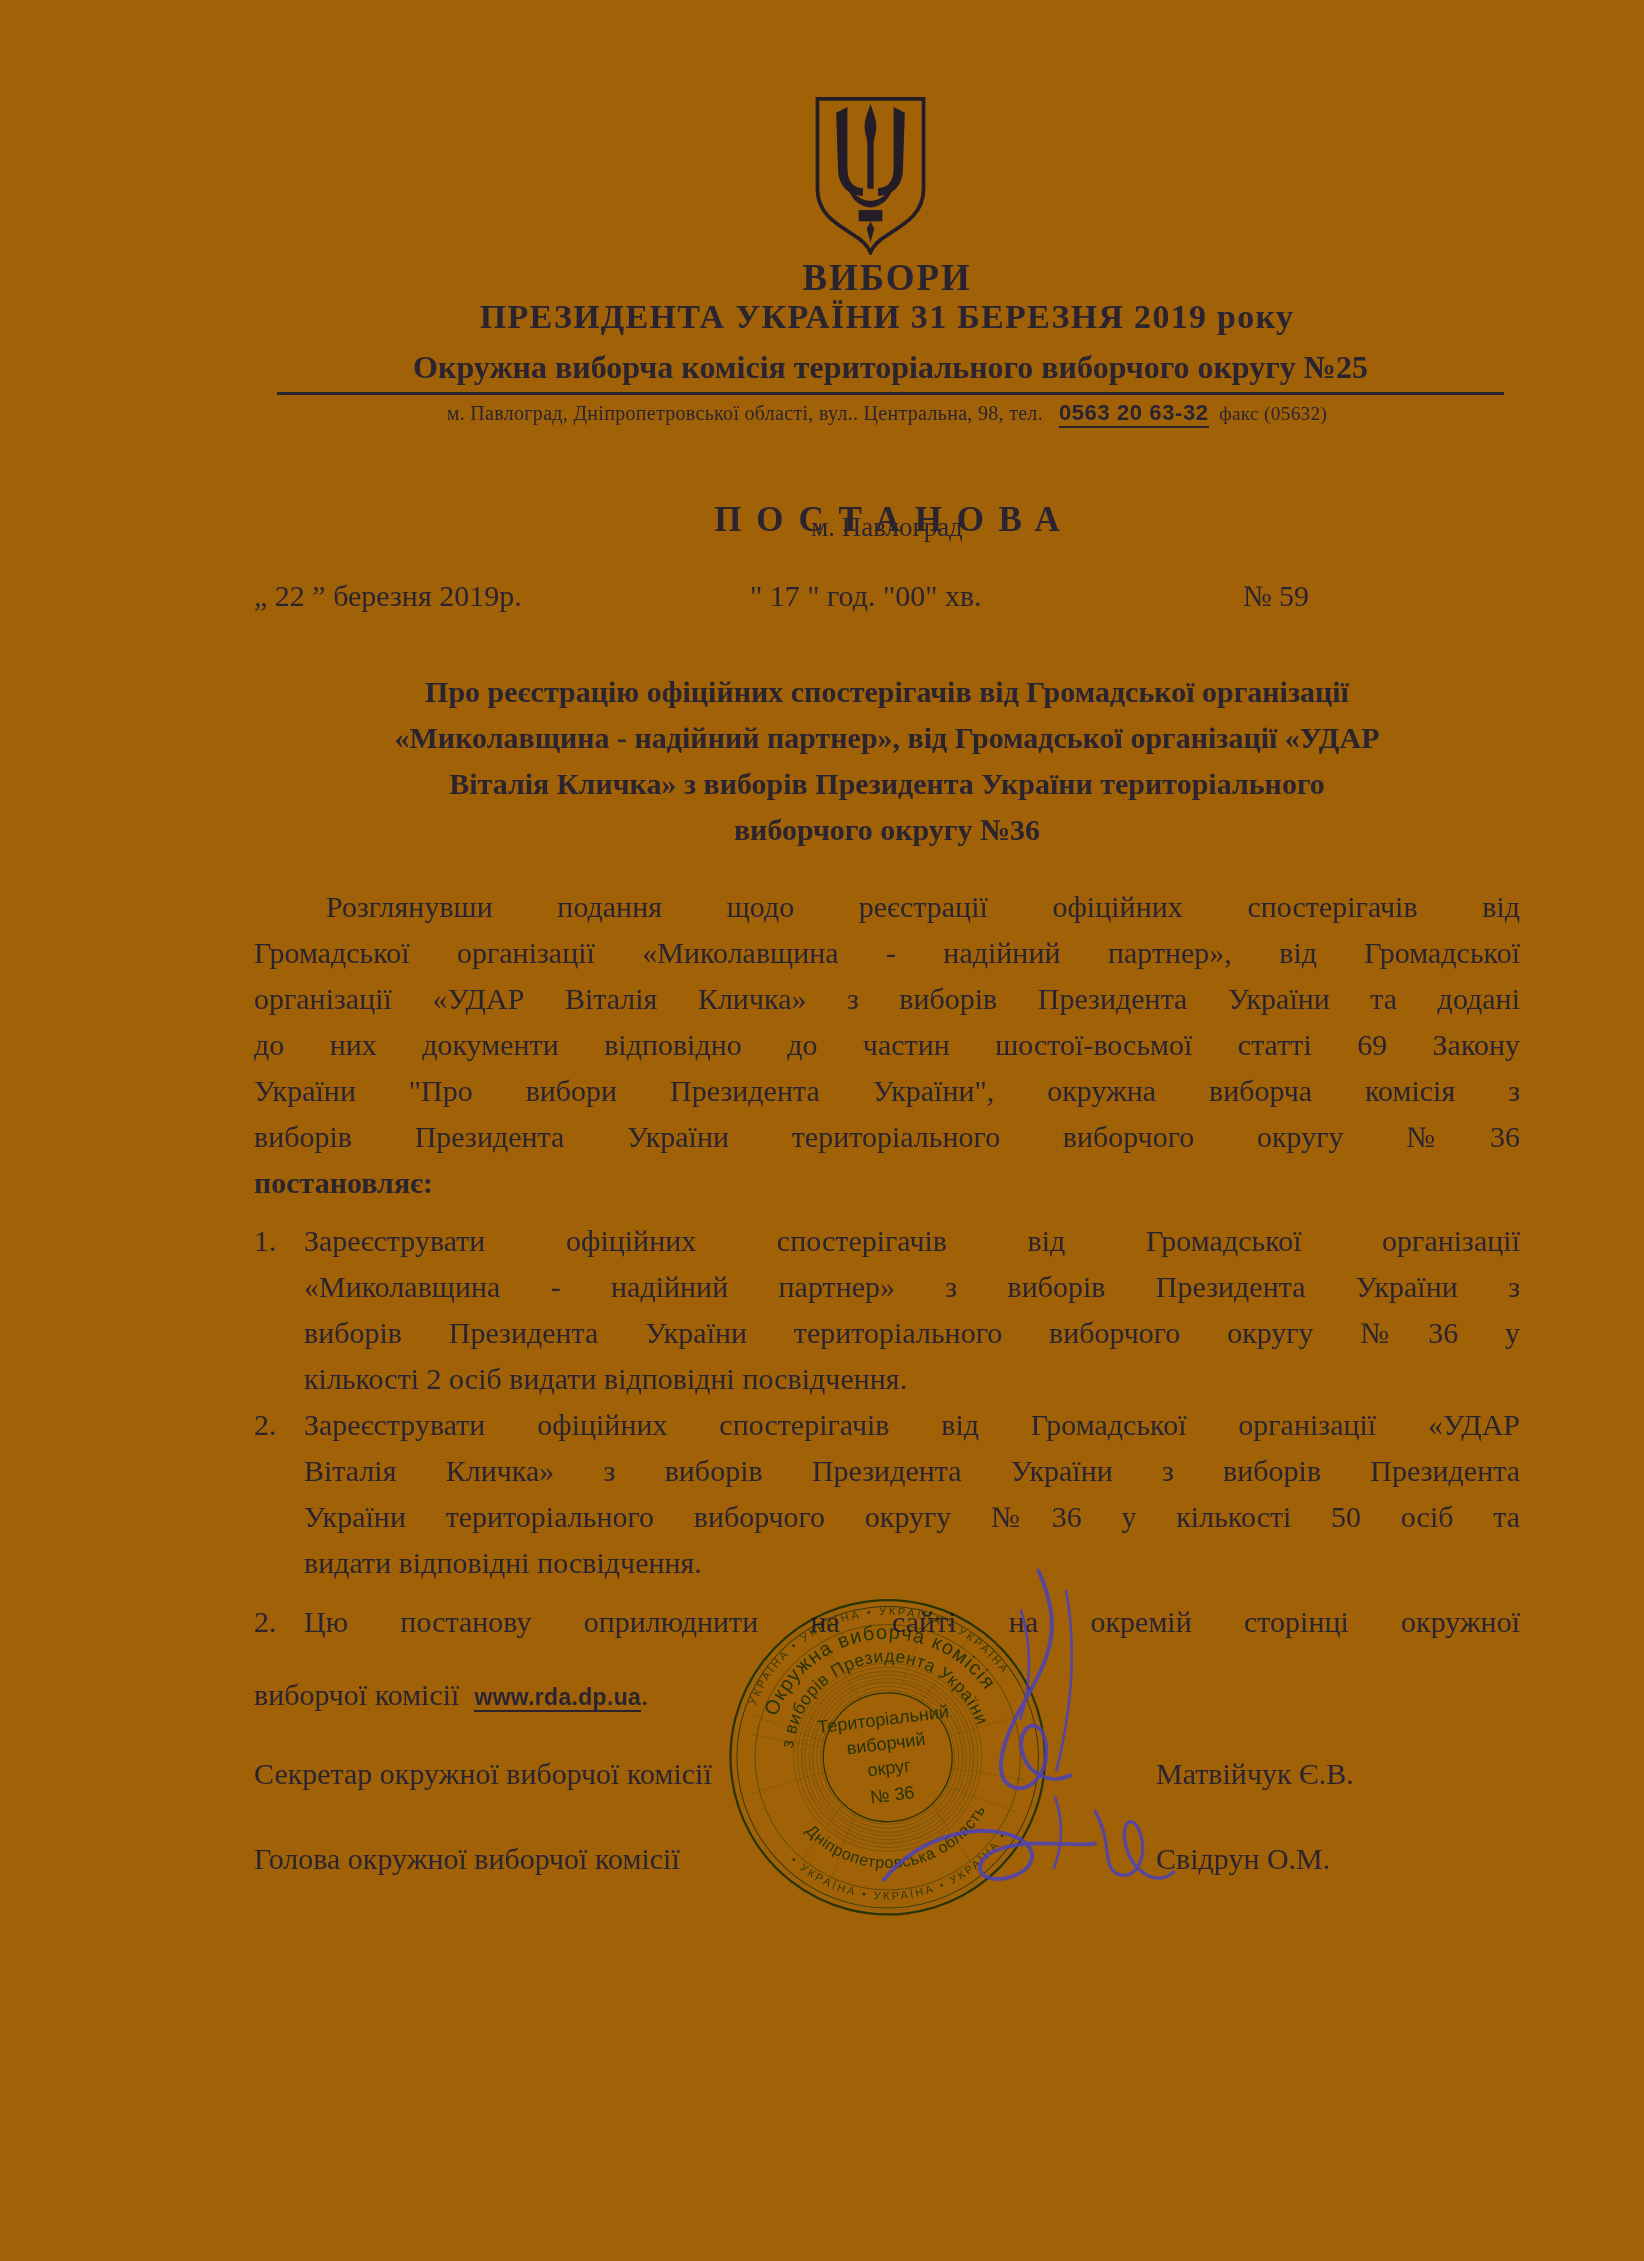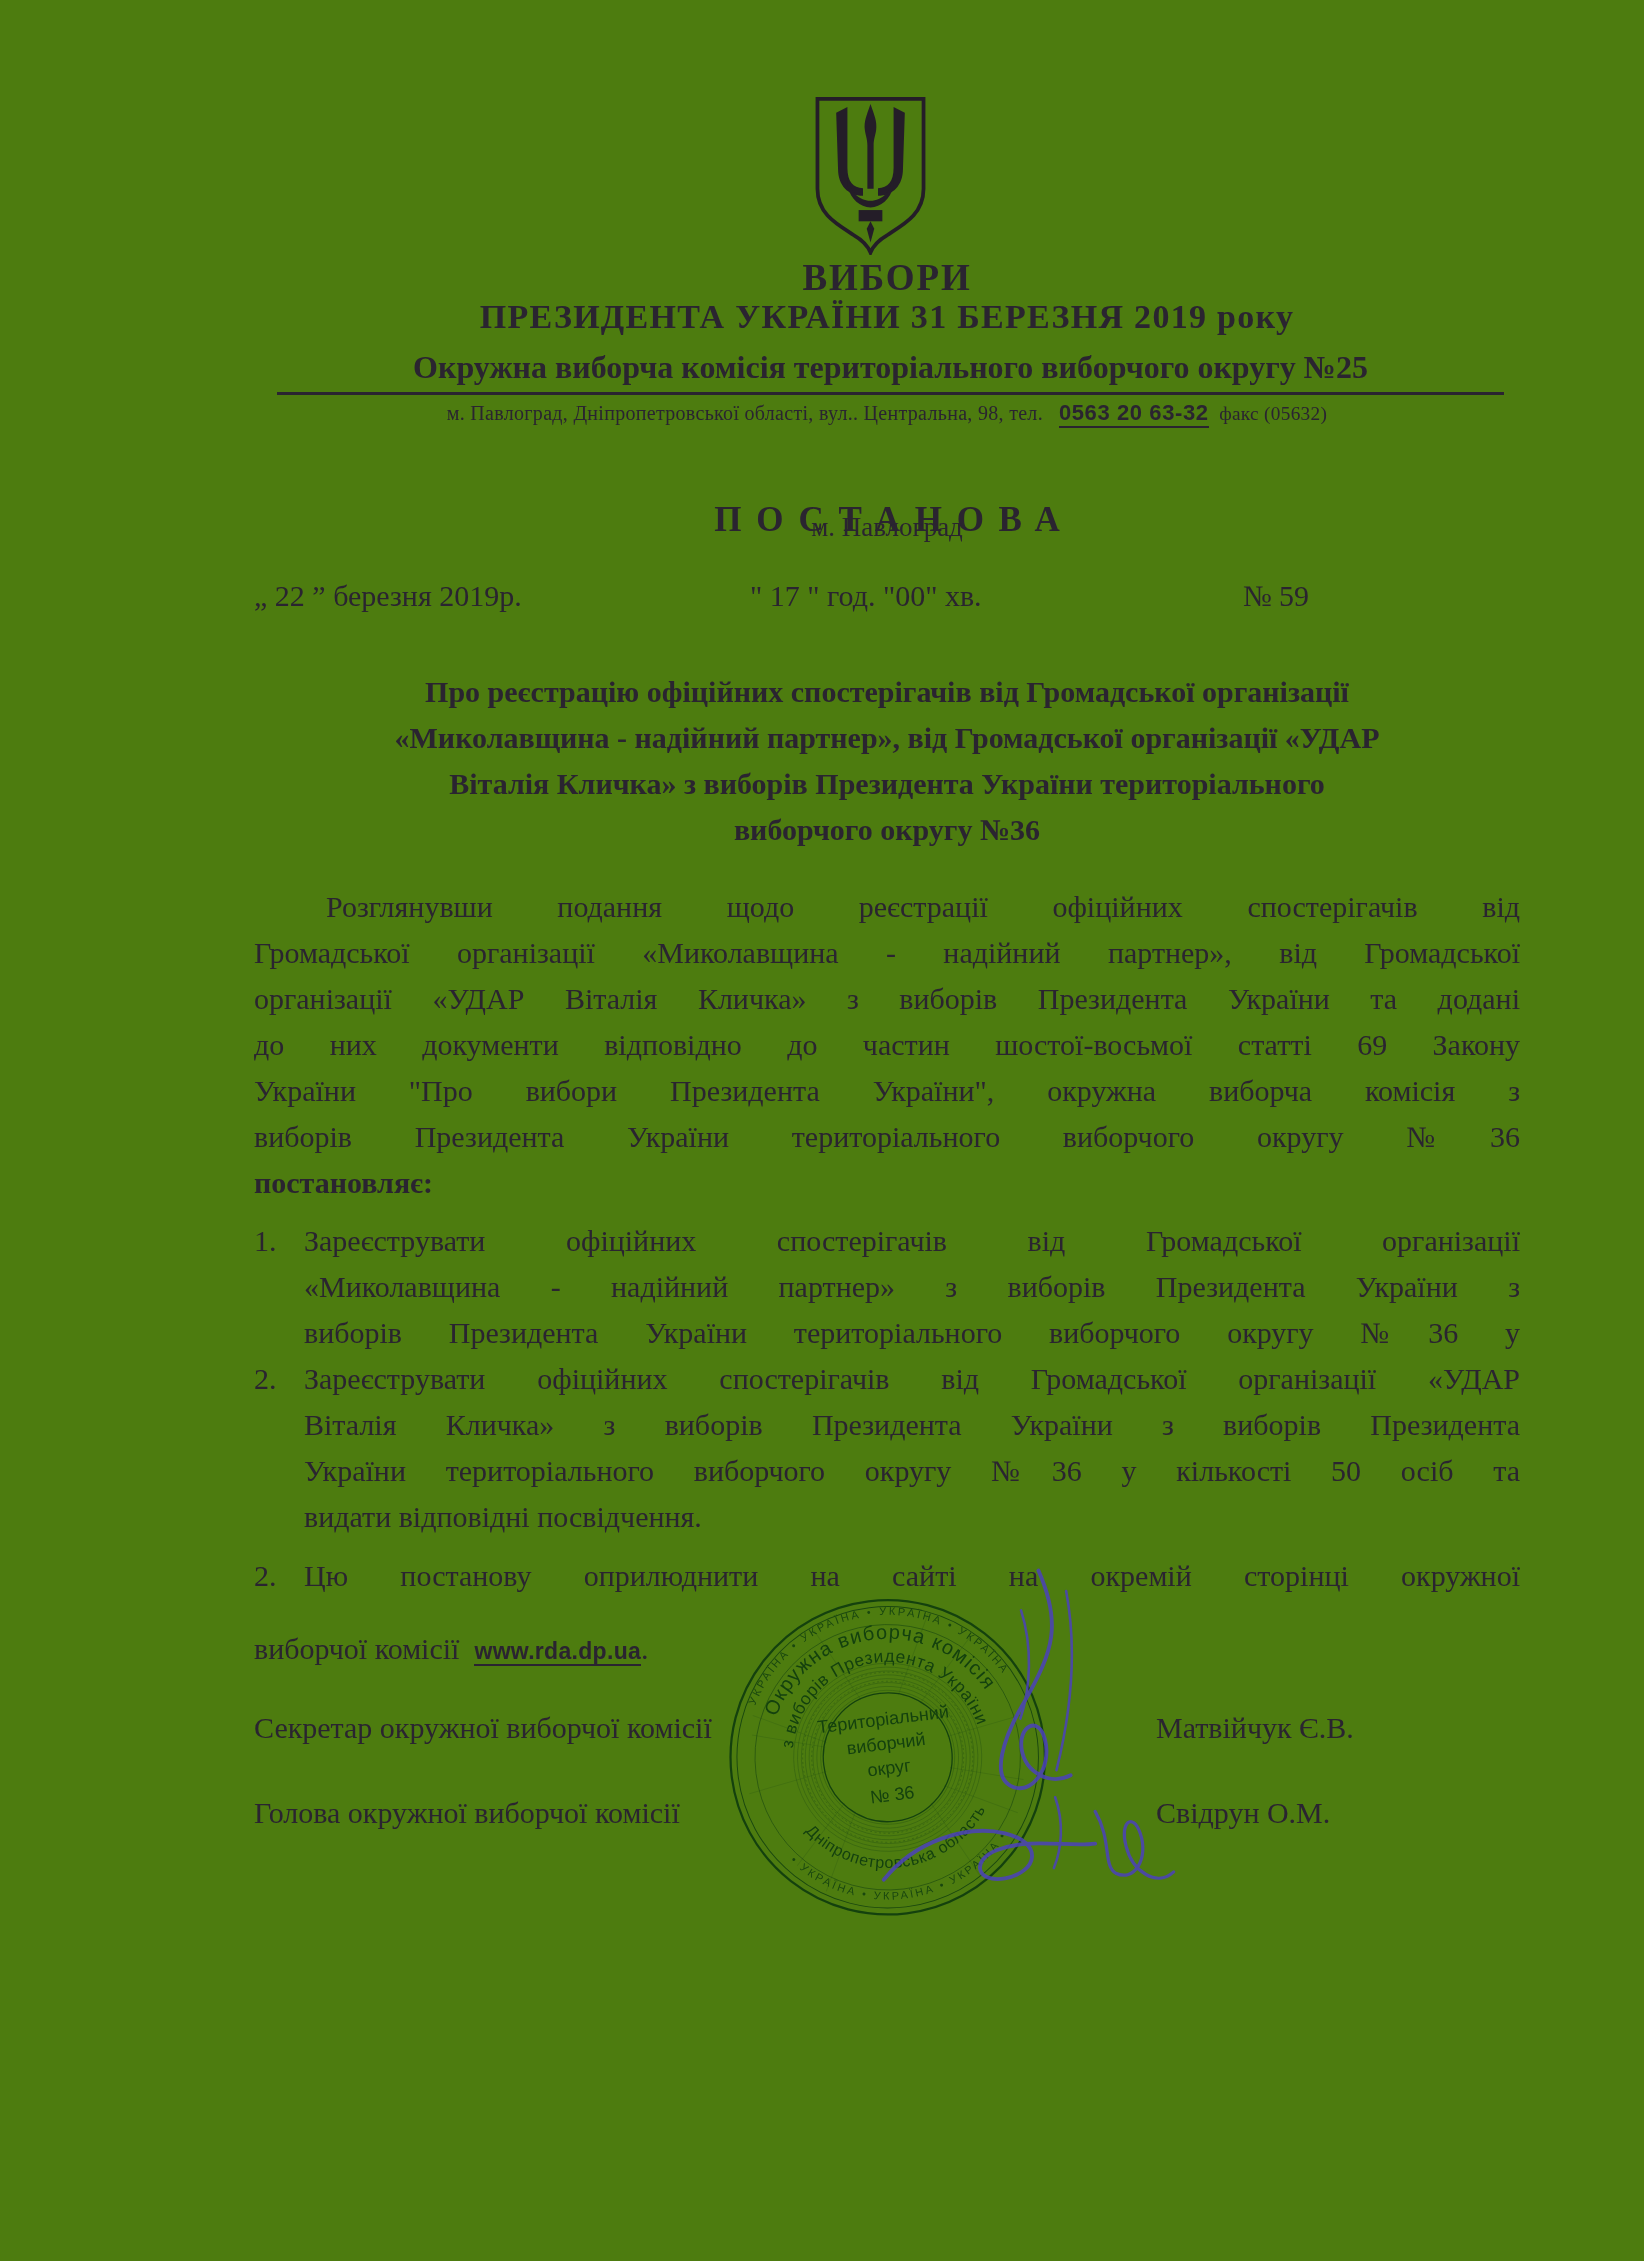--- a/index.html
+++ b/index.html
@@ -3,21 +3,21 @@
 <meta charset="utf-8">
 <style>
   html,body{margin:0;padding:0;}
   body{
     width:1644px;height:2261px;
     background:#ffffff;
     font-family:"Liberation Serif","DejaVu Serif",serif;
     color:#2a2430;
     overflow:hidden;
   }
-  .sheet{position:absolute;left:0;top:0;width:1644px;height:2261px;background:#4d7c0f;}
+  .sheet{position:absolute;left:0;top:0;width:1644px;height:2261px;background:#a16207;}
   .abs{position:absolute;}
   .col{left:254px;width:1266px;}
   .center{text-align:center;}
   .serifline{font-size:30px;line-height:46px;}
   .jline{text-align:justify;text-align-last:justify;}
   .lline{text-align:left;text-align-last:left;}
 
   .title1{top:256px;font-size:37px;font-weight:bold;letter-spacing:1.9px;}
   .title2{top:298px;font-size:34px;font-weight:bold;letter-spacing:1.3px;}
   .commission{left:277px;top:349px;width:1227px;font-size:32px;font-weight:bold;
@@ -108,20 +108,21 @@
     <div class="jline">до них документи відповідно до частин шостої-восьмої статті 69 Закону</div>
     <div class="jline">України "Про вибори Президента України", окружна виборча комісія з</div>
     <div class="jline">виборів Президента України територіального виборчого округу №36</div>
     <div class="resolves">постановляє:</div>
 
     <div class="list-item item1">
       <span class="num">1.</span>
       <div class="jline">Зареєструвати офіційних спостерігачів від Громадської організації</div>
       <div class="jline">«Миколавщина - надійний партнер» з виборів Президента України з</div>
       <div class="jline">виборів Президента України територіального виборчого округу №36 у</div>
+      <div class="lline">кількості 2 осіб видати відповідні посвідчення.</div>
     </div>
 
     <div class="list-item">
       <span class="num">2.</span>
       <div class="jline">Зареєструвати офіційних спостерігачів від Громадської організації «УДАР</div>
       <div class="jline">Віталія Кличка» з виборів Президента України з виборів Президента</div>
       <div class="jline">України територіального виборчого округу №36 у кількості 50 осіб та</div>
       <div class="lline">видати відповідні посвідчення.</div>
     </div>
 

